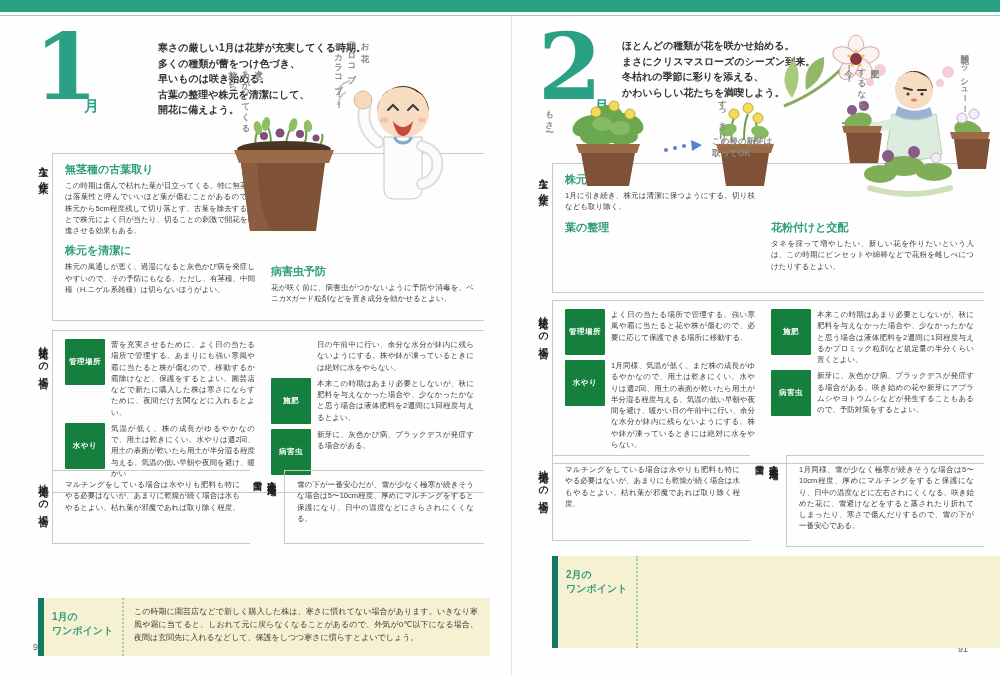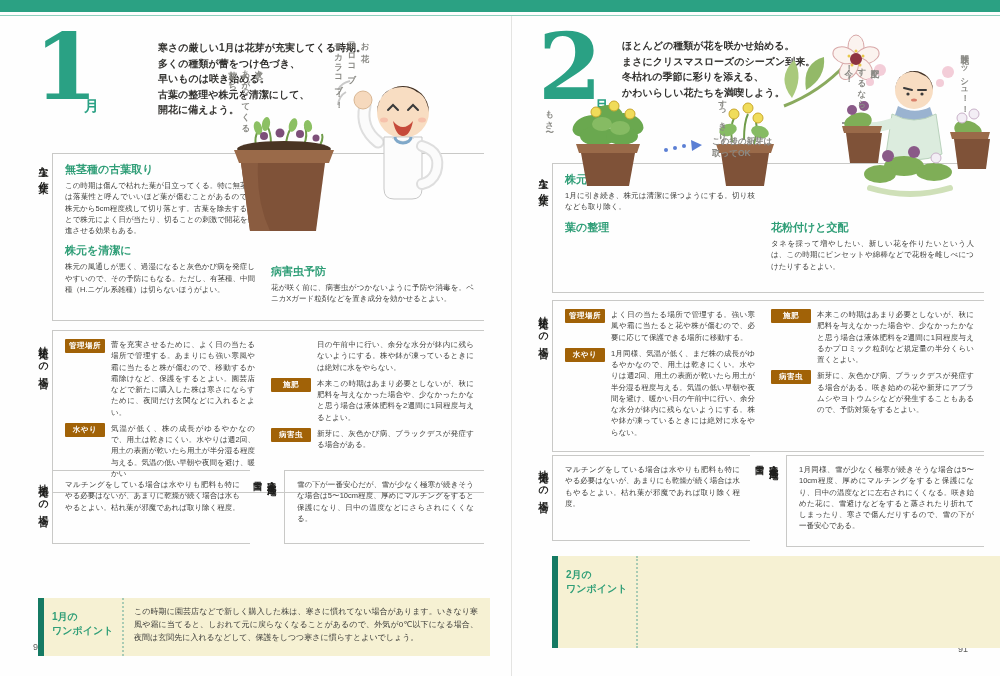--- a/index.html
+++ b/index.html
@@ -21,21 +21,21 @@
   .vlabel2 span{display:block;}
 
   .sbox{position:absolute;box-sizing:border-box;border:1px solid #c9c9c7;border-right:none;background:transparent;display:flex;gap:16px;padding:8px 10px 8px 12px;z-index:1;}
   .col-l{width:190px;flex-shrink:0;}
   .col-r{flex:1;}
   .ghead{color:#2f9e77;font-weight:bold;font-size:11px;margin:0 0 3px 0;}
   .gbody{font-size:7.5px;line-height:1.5;color:#3b3b38;text-align:justify;margin:0 0 7px 0;}
   .entry{display:flex;margin-bottom:5px;}
   .entry .txt{flex:1;font-size:7.5px;line-height:1.5;color:#3b3b38;text-align:justify;}
   .entry.cont{margin-left:46px;}
-  .badge{display:inline-block;box-sizing:border-box;min-width:40px;background:#a16207;color:#fff;font-size:7.5px;font-weight:bold;text-align:center;padding:2px 3px;margin-right:6px;flex-shrink:0;height:fit-content;border-radius:1px;letter-spacing:0.5px;}
+  .badge{display:inline-block;box-sizing:border-box;min-width:40px;background:#15803d;color:#fff;font-size:7.5px;font-weight:bold;text-align:center;padding:18px 3px;margin-right:6px;flex-shrink:0;height:fit-content;border-radius:1px;letter-spacing:0.5px;}
 
   .onepoint{position:absolute;display:flex;background:#f6f1d3;z-index:1;}
   .op-bar{width:6px;background:#157a63;flex-shrink:0;}
   .op-label{width:64px;flex-shrink:0;color:#2f9e77;font-weight:bold;font-size:10px;line-height:1.35;padding:12px 6px 6px 8px;border-right:2px dotted #a9cbb4;white-space:pre-line;}
   .op-text{flex:1;font-size:8px;line-height:1.62;color:#3b3b38;padding:8px 12px 8px 10px;text-align:justify;}
 
   .pagenum{position:absolute;font-size:9px;color:#5b5b58;}
   .illus{position:absolute;z-index:3;}
 </style>
 </head>

